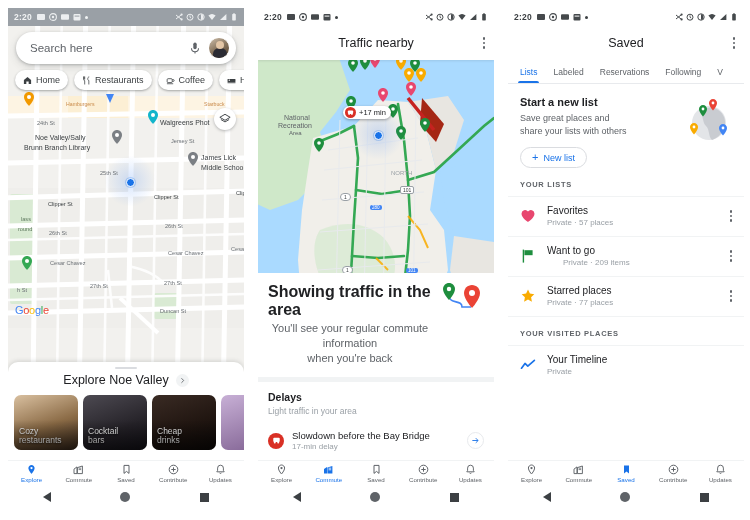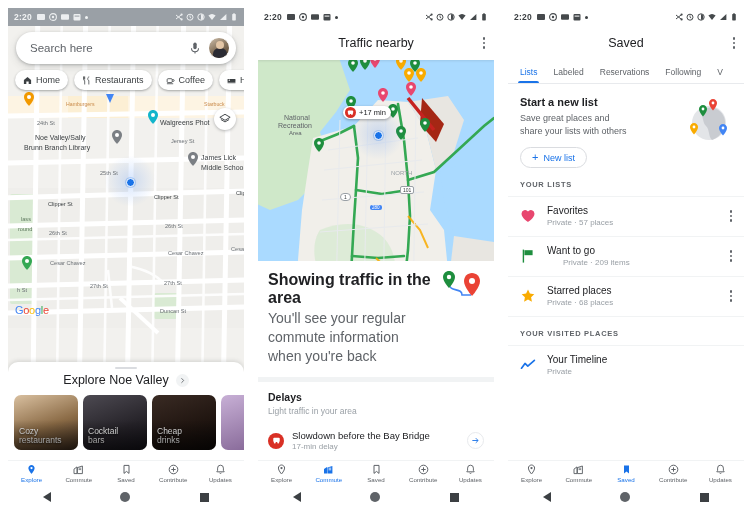--- a/index.html
+++ b/index.html
@@ -181,21 +181,21 @@
   }
   .traffic-badge .tb-ico{ width:11px;height:11px;border-radius:50%;background:#d93025;
     display:flex;align-items:center;justify-content:center;}
   .traffic-badge .tb-ico svg{width:7px;height:7px;display:block;}
 
   .infocard{
     position:absolute; left:0; right:0; background:#fff; z-index:25;
   }
   .infocard .row1{ padding:10px 10px 11px; display:flex; align-items:flex-start; gap:8px; }
   .ic-title{ font-size:16px; color:#202124; font-weight:600; margin-bottom:2px; }
-  .ic-sub{ font-size:14px; color:#5f6368; line-height:1.35; }
+  .ic-sub{ font-size:11px; color:#5f6368; line-height:1.35;text-align:center; }
   .divider{ height:5px; background:#f1f3f4; }
   .delays{ padding:9px 10px 6px; }
   .delays h3{ font-size:10.5px; color:#202124; font-weight:600; margin-bottom:3px;}
   .delays .dsub{ font-size:8.5px; color:#9aa0a6; }
   .delayrow{ display:flex; align-items:center; gap:8px; padding:8px 10px 9px; }
   .dr-ico{ width:16px;height:16px;border-radius:50%;background:#d93025;
     display:flex;align-items:center;justify-content:center;flex:0 0 auto;}
   .dr-ico svg{width:9px;height:9px;display:block;}
   .dr-txt{ flex:1; }
   .dr-t{ font-size:9.5px; color:#202124; }
@@ -1062,21 +1062,21 @@
           </span>
         </div>
         <div class="listrow">
           <span class="lr-ico">
             <svg viewBox="0 0 16 16">
               <path d="M8 1.6l1.9 4 4.4.6-3.2 3.1.8 4.4L8 11.6 4.1 13.7l.8-4.4L1.7 6.2l4.4-.6z" fill="#f9ab00"></path>
             </svg>
           </span>
           <span class="lr-txt">
             <span class="lr-t" style="display: block;">Starred places</span>
-            <span class="lr-s" style="display: block;">Private · 68 places</span>
+            <span class="lr-s" style="display: block;">Private · 77 places</span>
           </span>
           <span class="kebab" style="position: static;">
             <i></i>
             <i></i>
             <i></i>
           </span>
         </div>
       </div>
 
     <div class="section-head" style="border-top:1px solid #f1f3f4;">YOUR VISITED PLACES</div>

